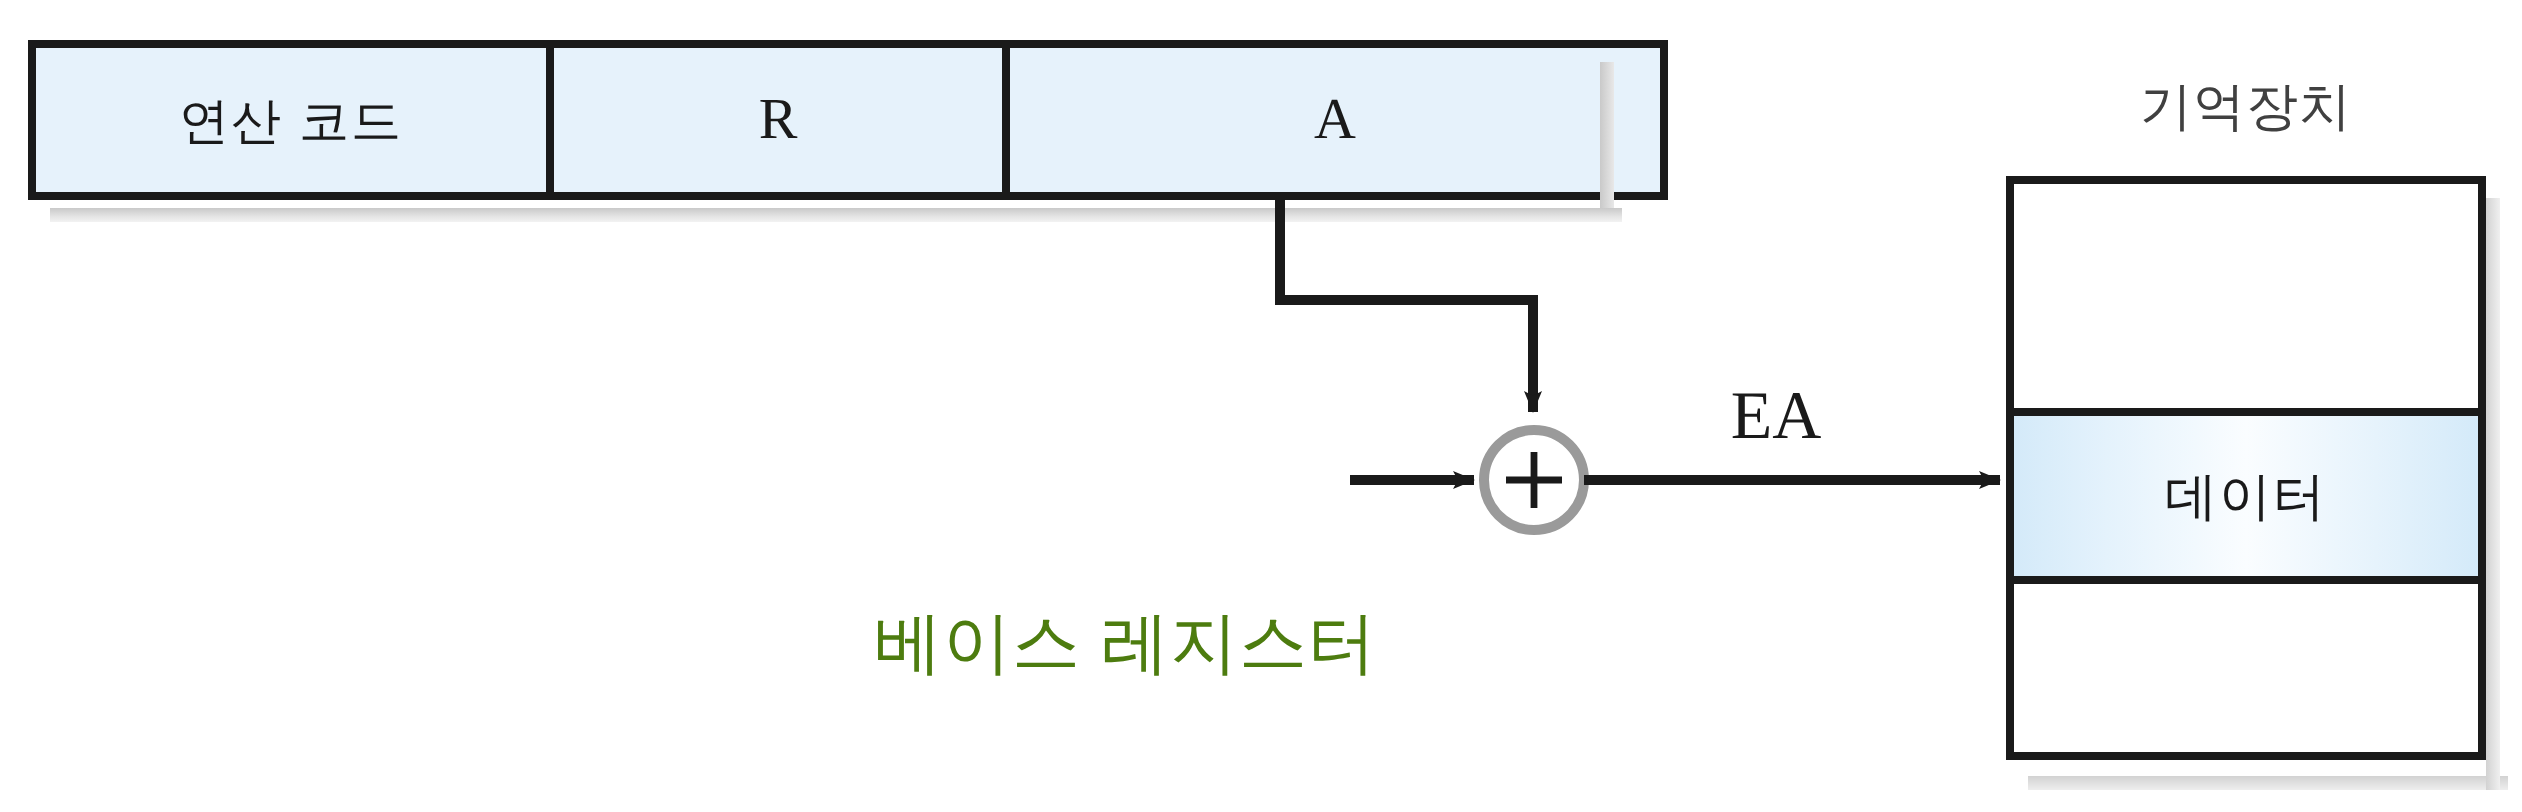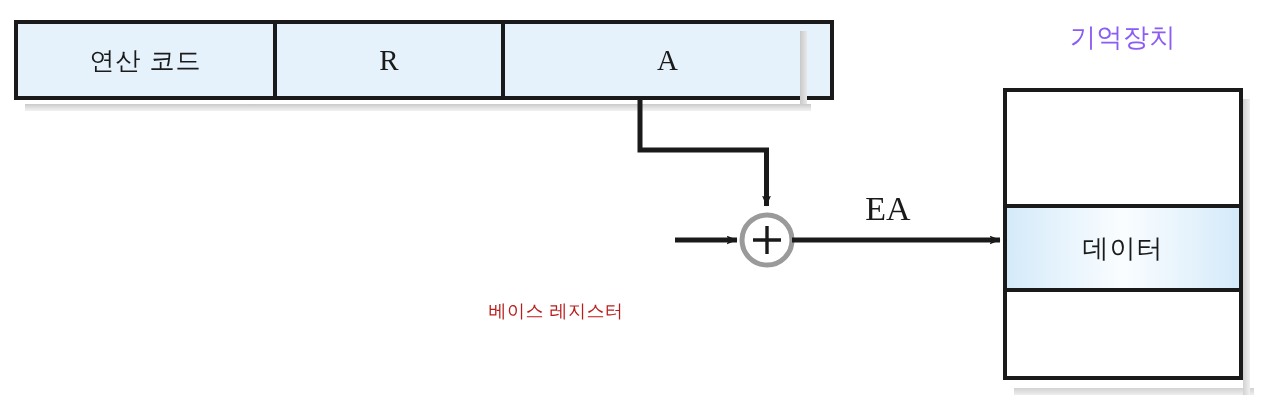--- a/index.html
+++ b/index.html
@@ -119,36 +119,35 @@
     font-size: 26px;
     color: #1a1a1a;
     letter-spacing: 1px;
     white-space: nowrap;
   }
   #base-register-caption {
     position: absolute;
     left: 437px;
     top: 299px;
     width: 238px;
-    text-align: center;
-    font-size: 18px;
-    color: #b91c1c;
+    font-size: 34px;
+    color: #4d7c0f;
     letter-spacing: 0.5px;
     white-space: nowrap;
   }
 
   
   #memory-title {
     position: absolute;
     left: 1003px;
-    top: 20px;
+    top: 36px;
     width: 240px;
     text-align: center;
     font-size: 26px;
-    color: #8b5cf6;
+    color: #404040;
     letter-spacing: 0.5px;
     white-space: nowrap;
   }
   #memory-box {
     left: 1003px;
     top: 88px;
     width: 240px;
     height: 292px;
     background: #ffffff;
     display: flex;

